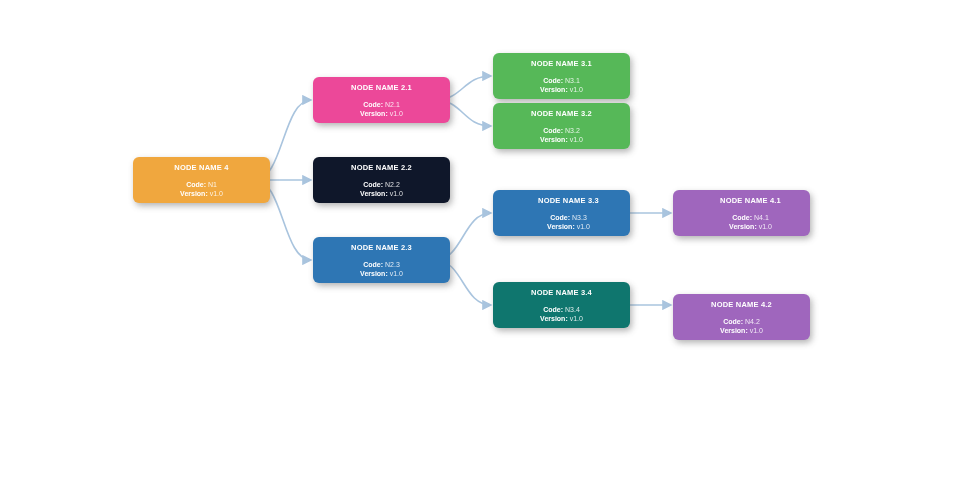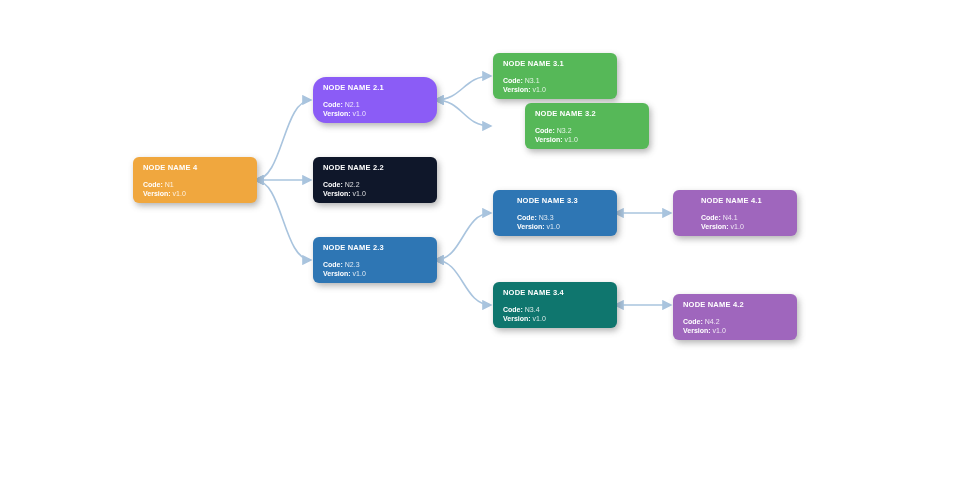--- a/index.html
+++ b/index.html
@@ -7,27 +7,28 @@
     width:960px;height:500px;
     background:#ffffff;
     font-family:"Liberation Sans","DejaVu Sans",sans-serif;
     overflow:hidden;
     position:relative;
   }
   #diagram{position:relative;width:960px;height:500px;}
   #edge-svg{position:absolute;left:0;top:0;pointer-events:none;}
   .node{
     position:absolute;
-    width:124px;height:46px;
+    width:137px;height:46px;
     box-sizing:border-box;
     padding:6px 10px 5px 10px;
     border-radius:6px;
     box-shadow:2px 3px 6px rgba(90,90,90,0.45);
     color:#ffffff;
     cursor:default;
+    text-align:center;
   }
   .node .title{
     font-size:7.5px;
     font-weight:bold;
     letter-spacing:0.2px;
     margin-bottom:8px;
     white-space:nowrap;
   }
   .node .line{
     font-size:7px;
@@ -59,41 +60,41 @@
         <path d="M 615 213 C 643 213, 643 213, 671 213" class="edge" stroke="#a9c4de" marker-start="url(#arrowhead)" marker-end="url(#arrowhead)"></path>
         <path d="M 615 305 C 643 305, 643 305, 671 305" class="edge" stroke="#a9c4de" marker-start="url(#arrowhead)" marker-end="url(#arrowhead)"></path>
       </g>
   </svg>
   <div id="node-layer">
       <div class="node" style="left: 133px; top: 157px; background: rgb(240, 167, 62);">
         <div class="title">NODE NAME 4</div>
         <div class="line"><span class="lbl">Code:</span> <span class="val">N1</span></div>
         <div class="line"><span class="lbl">Version:</span> <span class="val">v1.0</span></div>
       </div>
-      <div class="node" style="left: 313px; top: 77px; background: #8b5cf6; border-radius: 13px;">
+      <div class="node" style="left: 313px; top: 77px; background: #ec4899;">
         <div class="title">NODE NAME 2.1</div>
         <div class="line"><span class="lbl">Code:</span> <span class="val">N2.1</span></div>
         <div class="line"><span class="lbl">Version:</span> <span class="val">v1.0</span></div>
       </div>
       <div class="node" style="left: 313px; top: 157px; background: #0f172a;">
         <div class="title">NODE NAME 2.2</div>
         <div class="line"><span class="lbl">Code:</span> <span class="val">N2.2</span></div>
         <div class="line"><span class="lbl">Version:</span> <span class="val">v1.0</span></div>
       </div>
       <div class="node" style="left: 313px; top: 237px; background: rgb(46, 118, 180);">
         <div class="title">NODE NAME 2.3</div>
         <div class="line"><span class="lbl">Code:</span> <span class="val">N2.3</span></div>
         <div class="line"><span class="lbl">Version:</span> <span class="val">v1.0</span></div>
       </div>
       <div class="node" style="left: 493px; top: 53px; background: rgb(86, 184, 88);">
         <div class="title">NODE NAME 3.1</div>
         <div class="line"><span class="lbl">Code:</span> <span class="val">N3.1</span></div>
         <div class="line"><span class="lbl">Version:</span> <span class="val">v1.0</span></div>
       </div>
-      <div class="node" style="left: 493px; top: 103px; background: rgb(86, 184, 88); margin-left: 32px;">
+      <div class="node" style="left: 493px; top: 103px; background: rgb(86, 184, 88);">
         <div class="title">NODE NAME 3.2</div>
         <div class="line"><span class="lbl">Code:</span> <span class="val">N3.2</span></div>
         <div class="line"><span class="lbl">Version:</span> <span class="val">v1.0</span></div>
       </div>
       <div class="node" style="left: 493px; top: 190px; background: rgb(46, 118, 180); padding-left: 24px;">
         <div class="title">NODE NAME 3.3</div>
         <div class="line"><span class="lbl">Code:</span> <span class="val">N3.3</span></div>
         <div class="line"><span class="lbl">Version:</span> <span class="val">v1.0</span></div>
       </div>
       <div class="node" style="left: 493px; top: 282px; background: #0f766e;">

